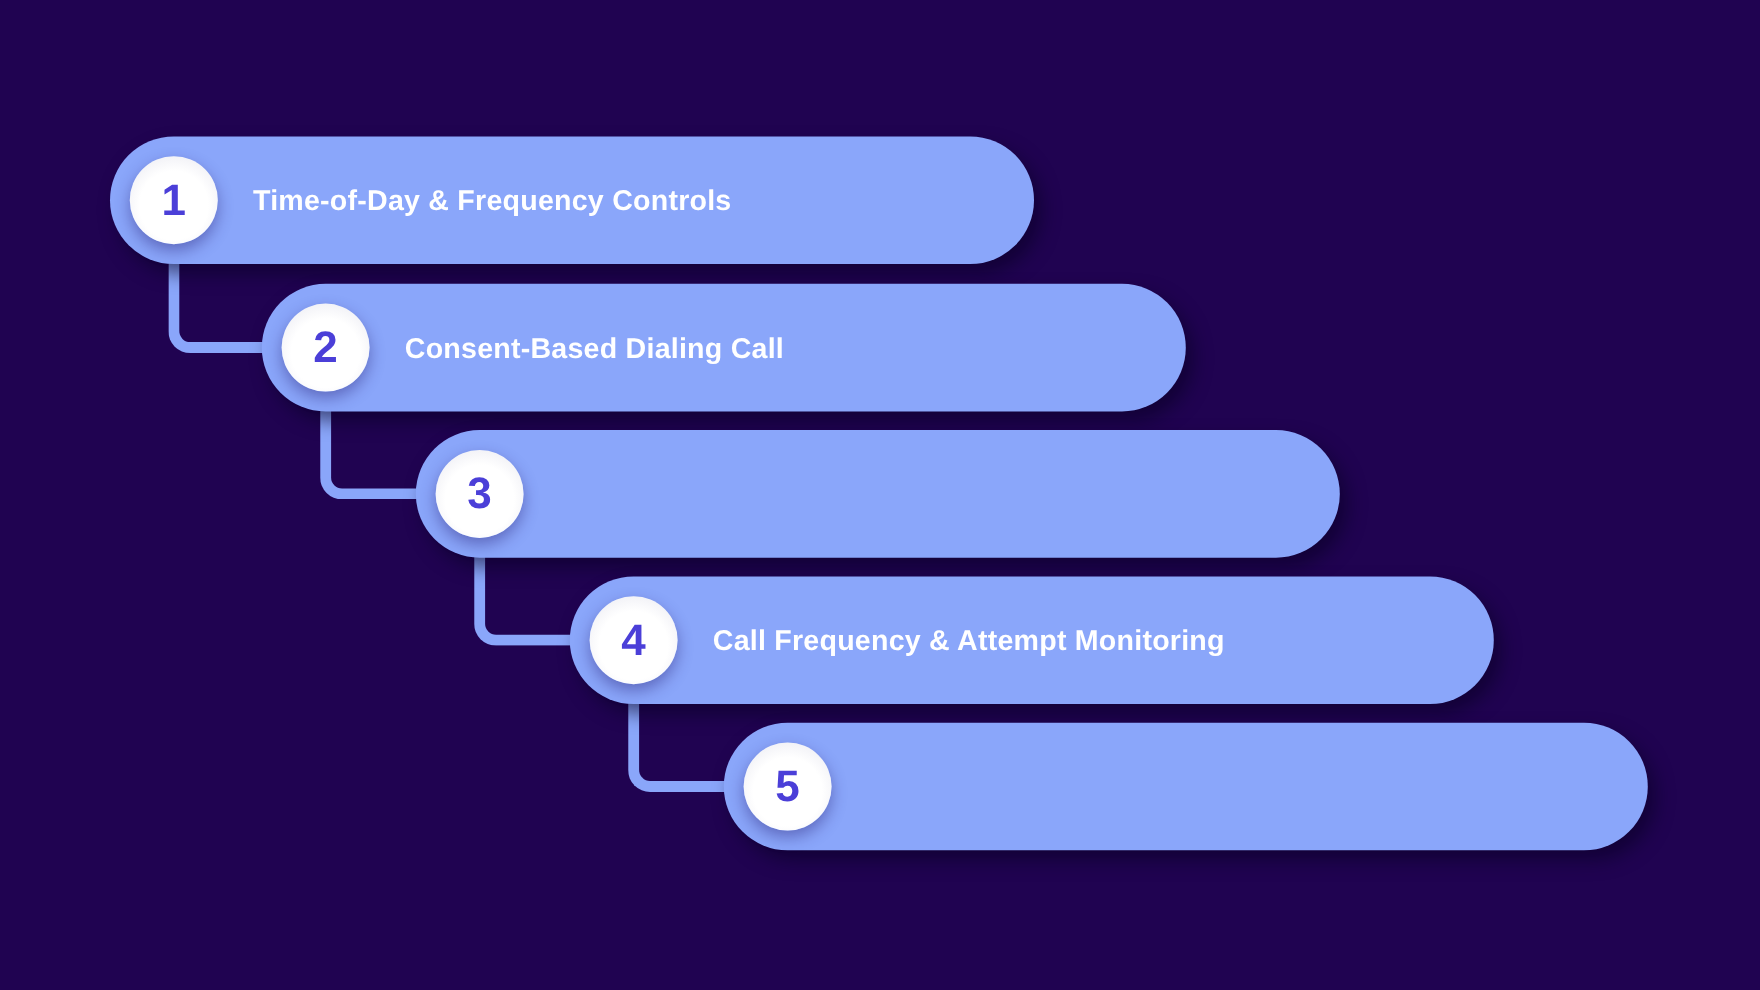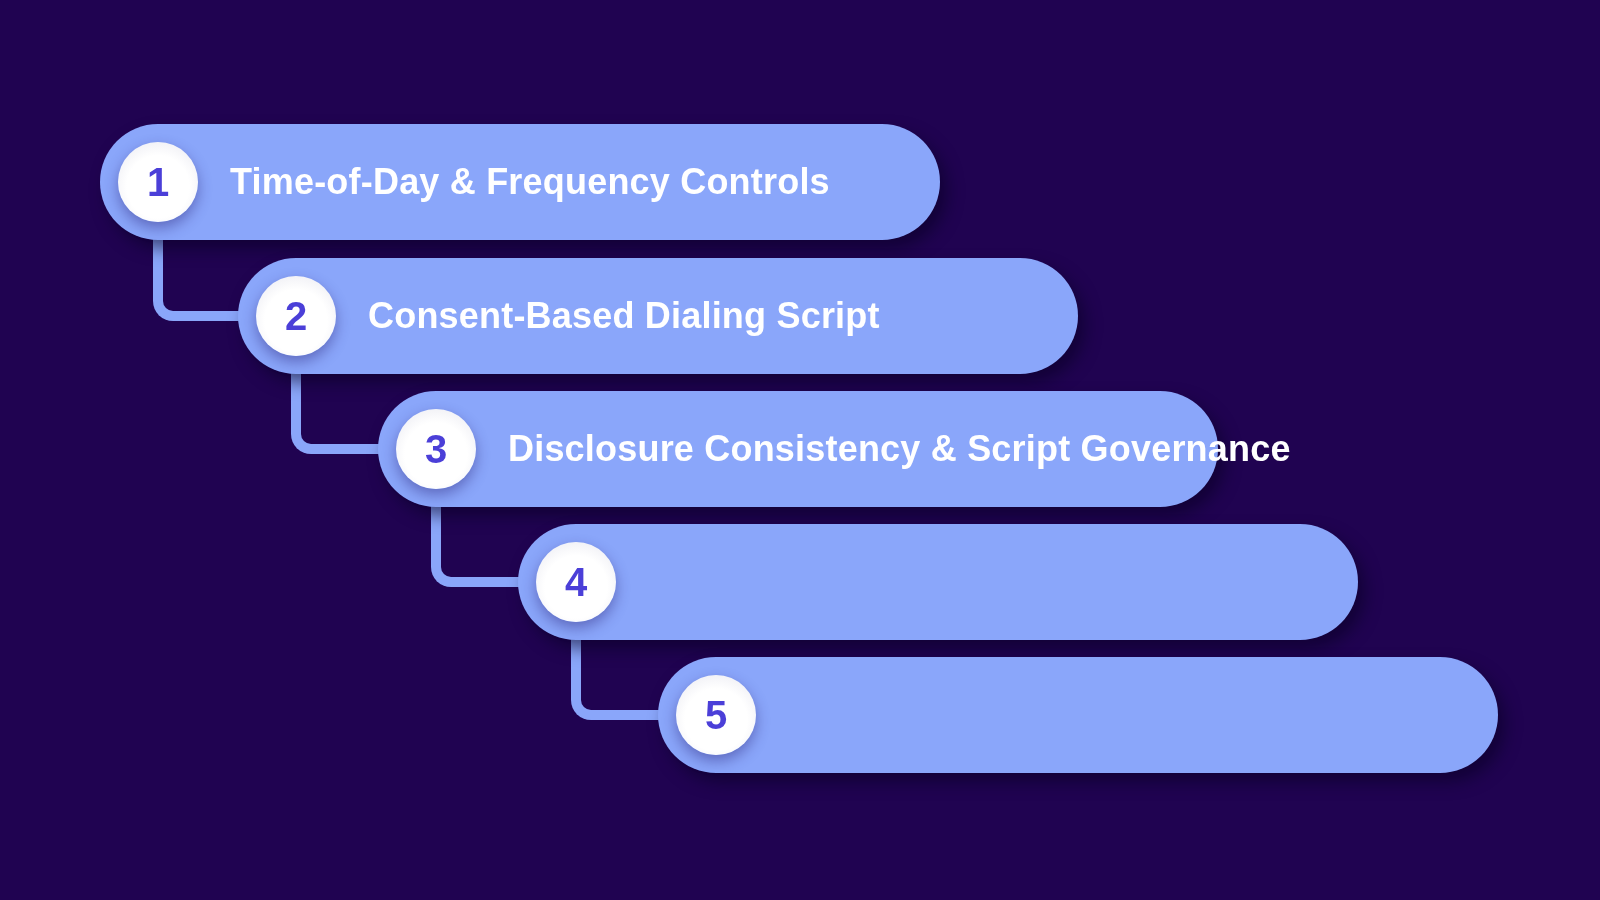--- a/index.html
+++ b/index.html
@@ -62,21 +62,21 @@
   }
   .badge span{
     color:var(--number);
     font-size:40px;
     font-weight:700;
     line-height:1;
   }
   .pill .label{
     margin-left:130px;
     color:var(--label);
-    font-size:36px;
+    font-size:26px;
     font-weight:700;
     letter-spacing:0.2px;
     white-space:nowrap;
     text-align:right;
   }
 </style>
 </head>
 <body>
 
 <div class="canvas">
@@ -90,34 +90,34 @@
     <div class="badge">
       <span>1</span>
     </div>
     <span class="label">Time-of-Day &amp; Frequency Controls</span>
   </div>
 
   <div class="pill s2">
     <div class="badge">
       <span>2</span>
     </div>
-    <span class="label">Consent-Based Dialing Script</span>
+    <span class="label">Consent-Based Dialing Call</span>
   </div>
 
   <div class="pill s3">
     <div class="badge">
       <span>3</span>
     </div>
-    <span class="label">Disclosure Consistency &amp; Script Governance</span>
   </div>
 
   <div class="pill s4">
     <div class="badge">
       <span>4</span>
     </div>
+    <span class="label">Call Frequency &amp; Attempt Monitoring</span>
   </div>
 
   <div class="pill s5">
     <div class="badge">
       <span>5</span>
     </div>
   </div>
 
 </div>
 

